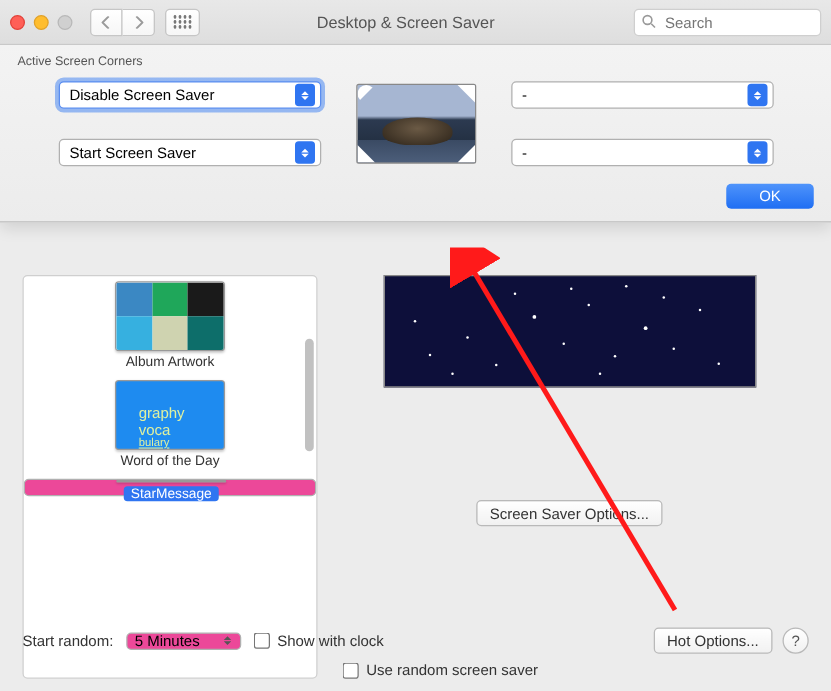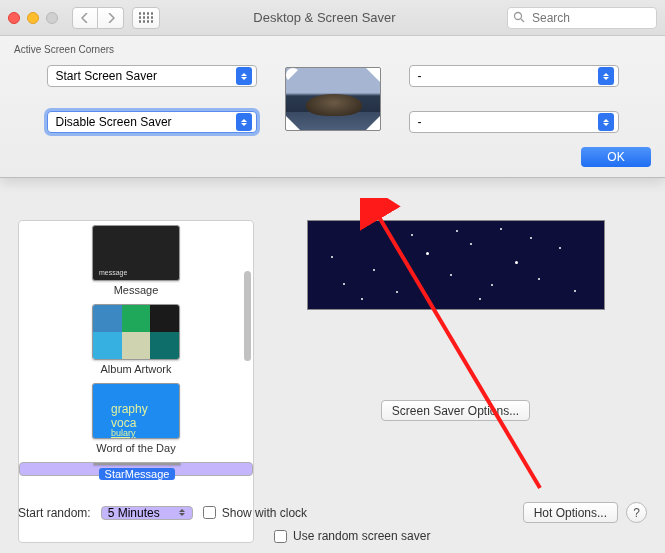--- a/index.html
+++ b/index.html
@@ -65,21 +65,21 @@
   .right-pane{flex:1; display:flex; flex-direction:column; align-items:center;}
   .preview{width:298px;height:90px;border:1px solid #888;background:#0d0f3a;position:relative;overflow:hidden;}
   .stars{position:absolute;inset:0;}
   .stars i{position:absolute;background:#fff;width:2px;height:2px;border-radius:50%;}
   .options-btn-row{margin-top:90px;}
   .btn{height:21px;background:linear-gradient(#ffffff,#f1f1f1);border:1px solid #b9b9b9;border-radius:4px;font-size:12px;padding:0 10px;color:#333;}
   
   .bottom{position:absolute;left:18px;right:18px;bottom:10px;}
   .row1{display:flex;align-items:center;gap:10px;margin-bottom:6px;}
   .row1 .lbl{font-size:12px;color:#333;}
-  .sel{height:14px;background:#c4b5fd;border:1px solid #b0b0b0;border-radius:4px;font-size:12px;padding:0 4px 0 6px;display:flex;align-items:center;min-width:92px;}
+  .sel{height:14px;background:#ec4899;border:1px solid #b0b0b0;border-radius:4px;font-size:12px;padding:0 4px 0 6px;display:flex;align-items:center;min-width:92px;}
   .sel .caps2{margin-left:auto;width:12px;display:flex;flex-direction:column;align-items:center;gap:1px;}
   .sel .caps2::before{content:"";border-left:3px solid transparent;border-right:3px solid transparent;border-bottom:3px solid #555;}
   .sel .caps2::after{content:"";border-left:3px solid transparent;border-right:3px solid transparent;border-top:3px solid #555;}
   .chk{display:flex;align-items:center;gap:6px;font-size:12px;color:#333;}
   .chk input{width:13px;height:13px;}
   .right-ctrl{margin-left:auto;display:flex;gap:8px;align-items:center;}
   .help{width:21px;height:21px;border:1px solid #b9b9b9;border-radius:50%;background:linear-gradient(#fff,#f1f1f1);font-size:12px;color:#555;display:flex;align-items:center;justify-content:center;}
   .row2{display:flex;align-items:center;gap:10px;padding-left:256px;}
   
   .arrow{position:absolute;z-index:50;pointer-events:none;}
@@ -130,26 +130,26 @@
         </svg>
     </span>
     <input placeholder="Search" style="">
   </div>
 </div>
 
 <div class="sheet">
   <div class="sheet-label">Active Screen Corners</div>
   <div class="corner-grid">
     <div class="corner-col">
+      <div class="dd focus">
+        <span>Disable Screen Saver</span>
+        <span class="caps"></span>
+      </div>
       <div class="dd">
         <span>Start Screen Saver</span>
-        <span class="caps"></span>
-      </div>
-      <div class="dd focus">
-        <span>Disable Screen Saver</span>
         <span class="caps"></span>
       </div>
     </div>
     <div class="thumb">
       <div class="reflect"></div>
         <div class="island"></div>
       <div class="tri tl"></div>
       <div class="tri tr"></div>
       <div class="tri bl"></div>
       <div class="tri br"></div>
@@ -166,26 +166,20 @@
     </div>
   </div>
   <div class="sheet-footer">
     <button class="btn-blue">OK</button>
   </div>
 </div>
 
 <div class="main">
   <div class="left-pane">
     <div class="ss-list">
-      <div class="ss-item">
-        <div class="ss-thumb msg-thumb">
-            <div class="msg-txt">message</div>
-          </div>
-        <div class="ss-cap">Message</div>
-      </div>
       <div class="ss-item">
         <div class="ss-thumb album">
             <div></div>
             <div></div>
             <div></div>
             <div></div>
             <div></div>
             <div></div>
           </div>
         <div class="ss-cap">Album Artwork</div>

